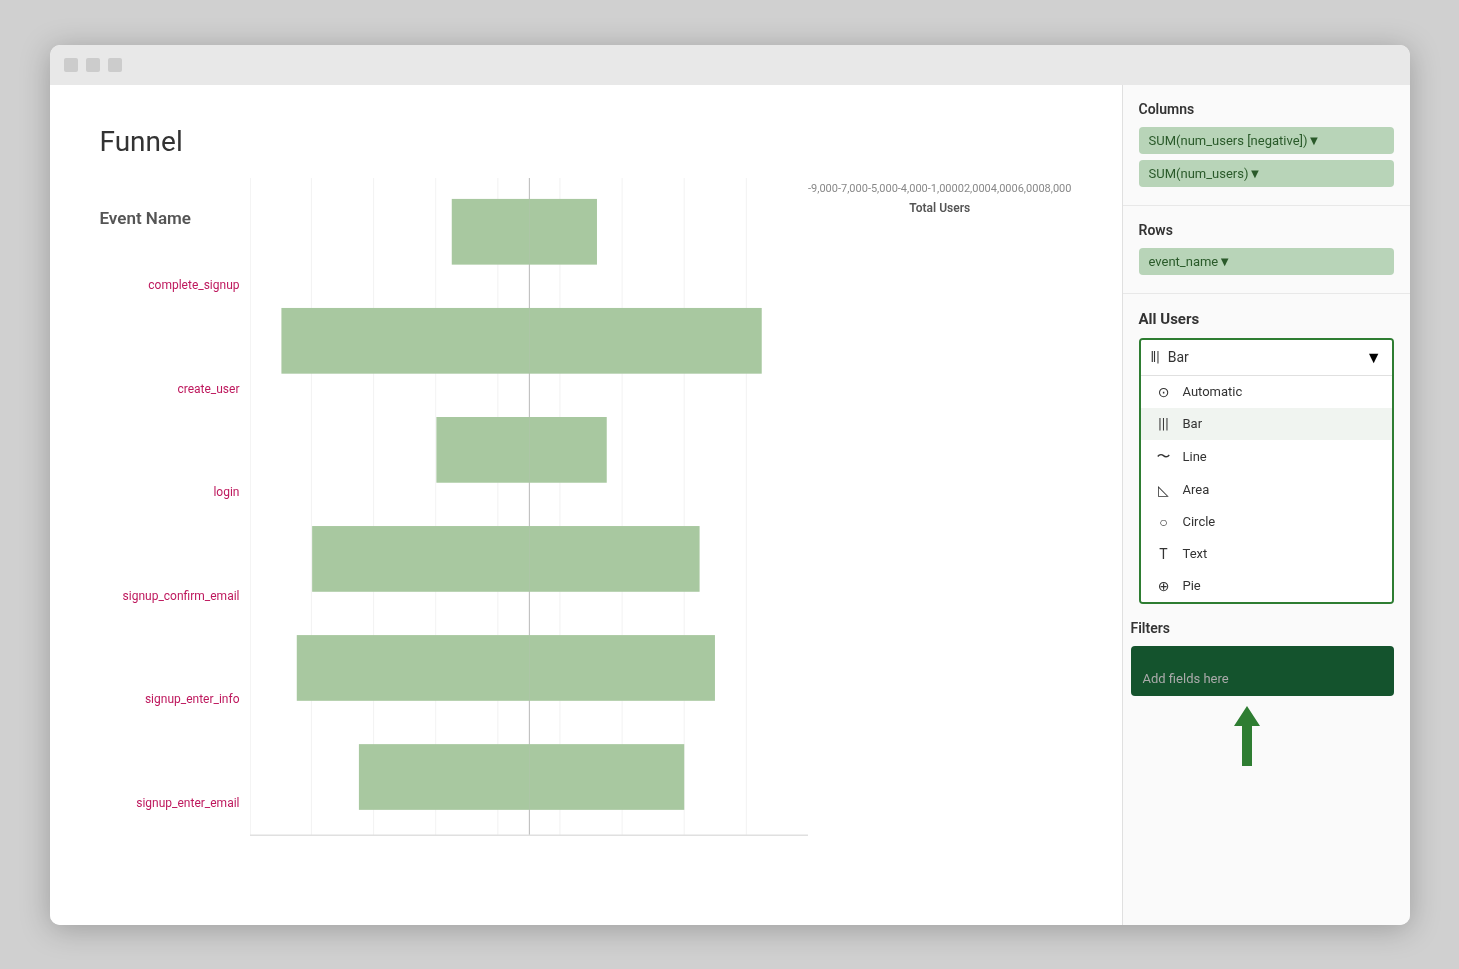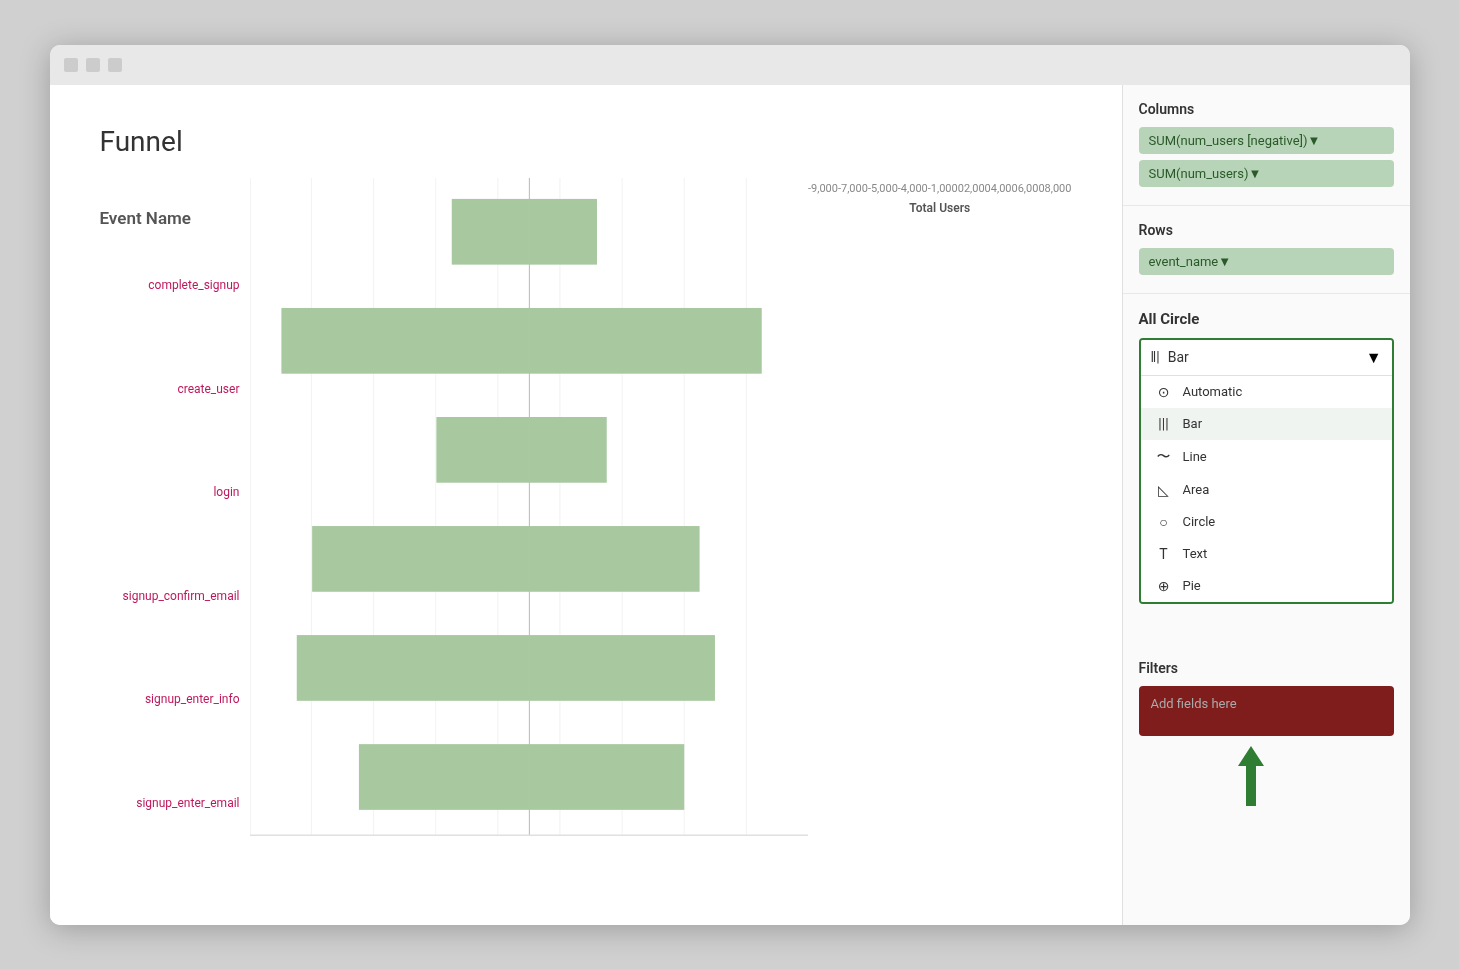--- a/index.html
+++ b/index.html
@@ -198,38 +198,37 @@
     }
     .dropdown-item.selected {
       background: #f0f4f0;
     }
     .dropdown-item .item-icon {
       font-size: 14px;
       width: 18px;
       text-align: center;
     }
     .filters-section {
-      padding: 16px 16px 16px 16px;
-      margin-top: 40px;
+      padding: 16px 16px 16px 8px;
     }
     .filters-title {
       font-size: 14px;
       font-weight: 600;
       color: #333;
       margin-bottom: 10px;
     }
     .filters-placeholder {
-      background: #7f1d1d;
+      background: #14532d;
       border-radius: 4px;
       padding: 10px 12px;
       font-size: 13px;
       color: #aaa;
       min-height: 50px;
       display: flex;
-      align-items: flex-start;
+      align-items: flex-end;
     }
     .arrow-indicator {
       display: flex;
       justify-content: flex-end;
       padding: 0 30px 10px 0;
     }
   </style>
 </head>
 <body>
 
@@ -332,21 +331,21 @@
 
       <div class="panel-section">
         <div class="panel-section-title">Rows</div>
         <div class="pill-select">
           <span>event_name</span>
           <span class="arrow">▼</span>
         </div>
       </div>
 
       <div class="all-layers-section">
-        <div class="all-layers-title">All Circle</div>
+        <div class="all-layers-title">All Users</div>
         <div class="layer-select-box">
           <div class="layer-select-header">
             <div class="layer-select-header-left">
               <span>‖|</span>
               <span>Bar</span>
             </div>
             <span>▼</span>
           </div>
           <div class="dropdown-menu">
             <div class="dropdown-item">

